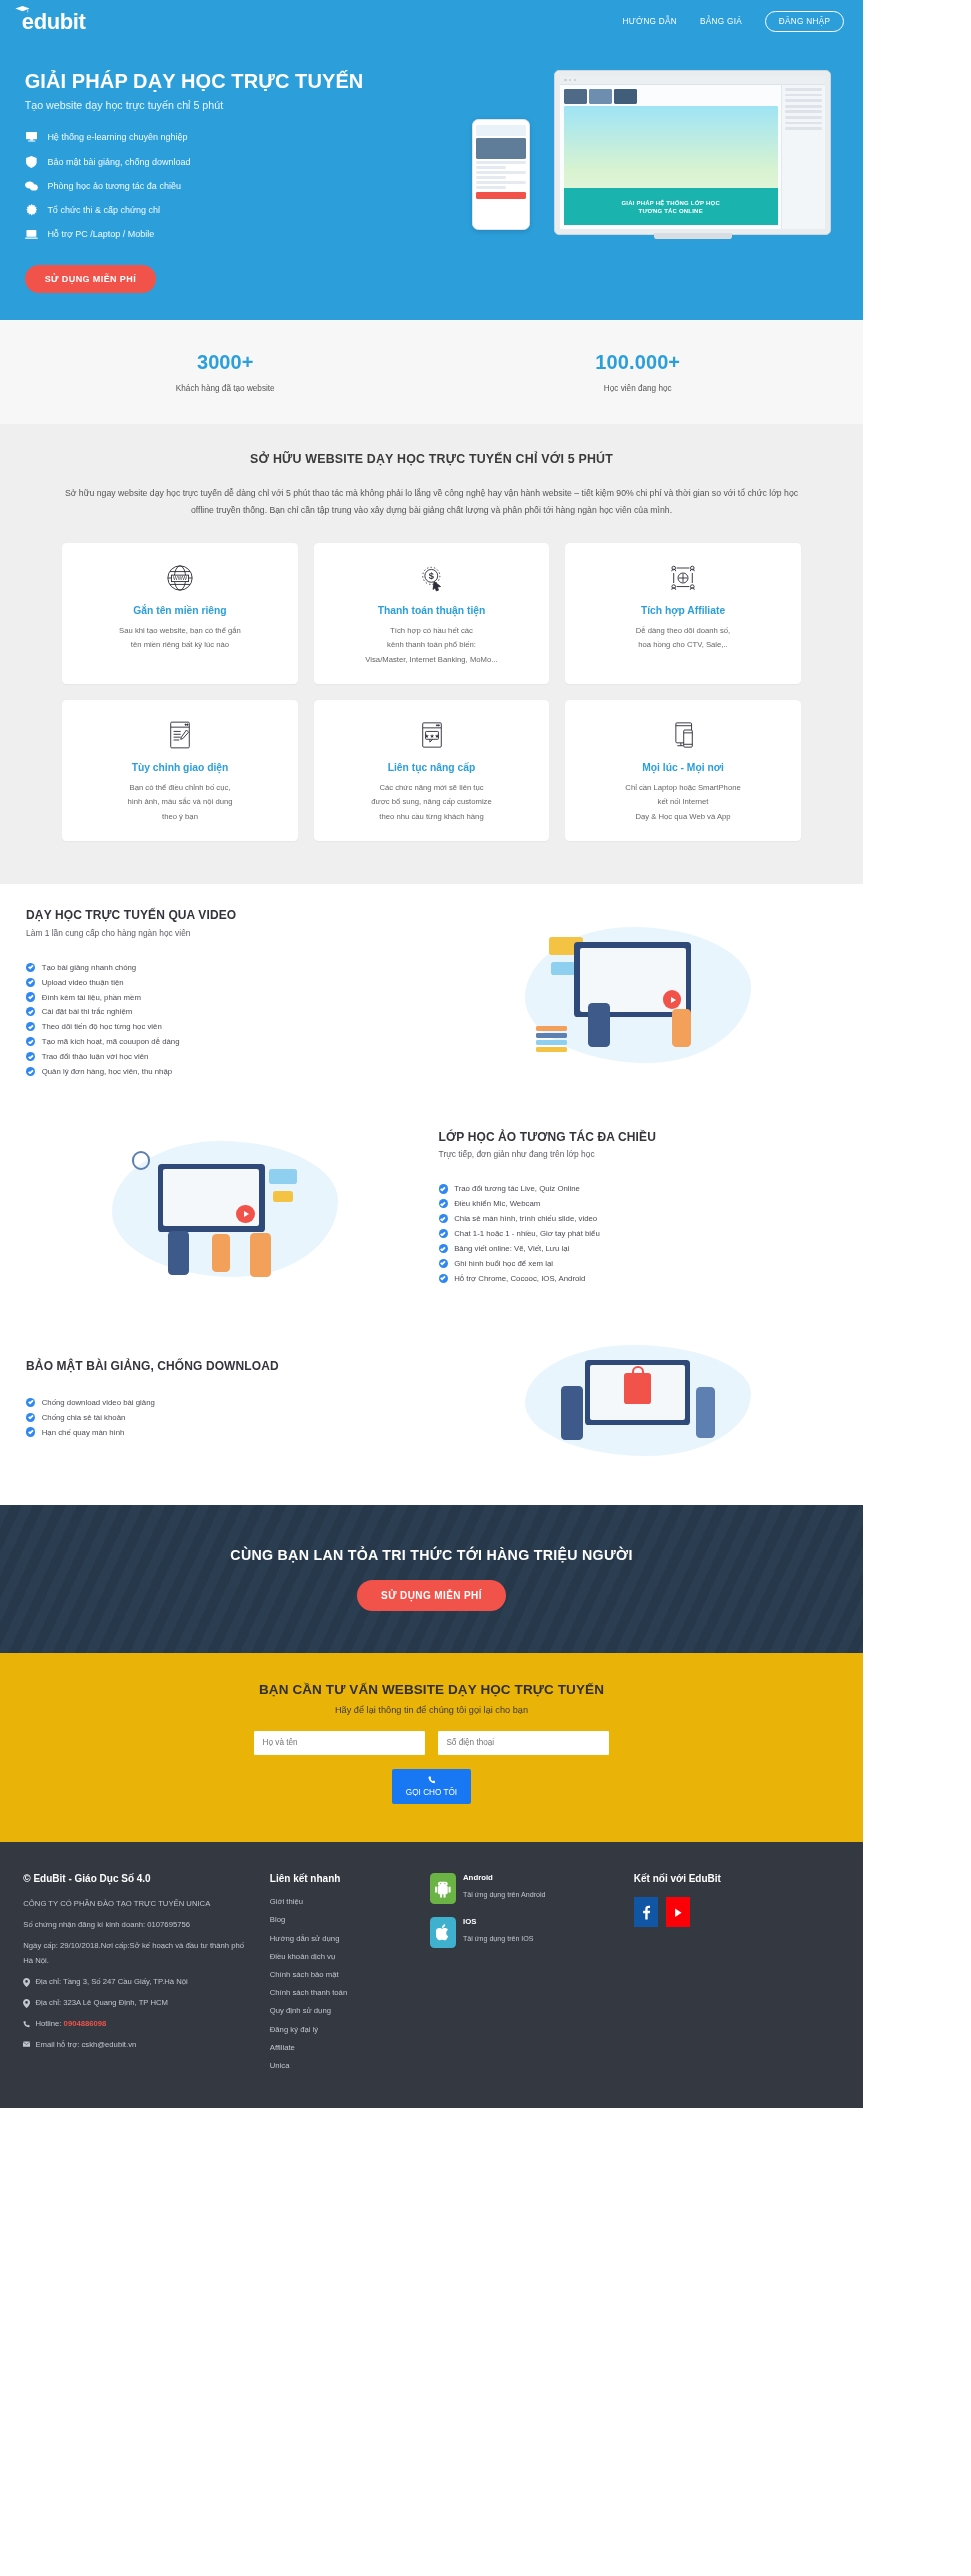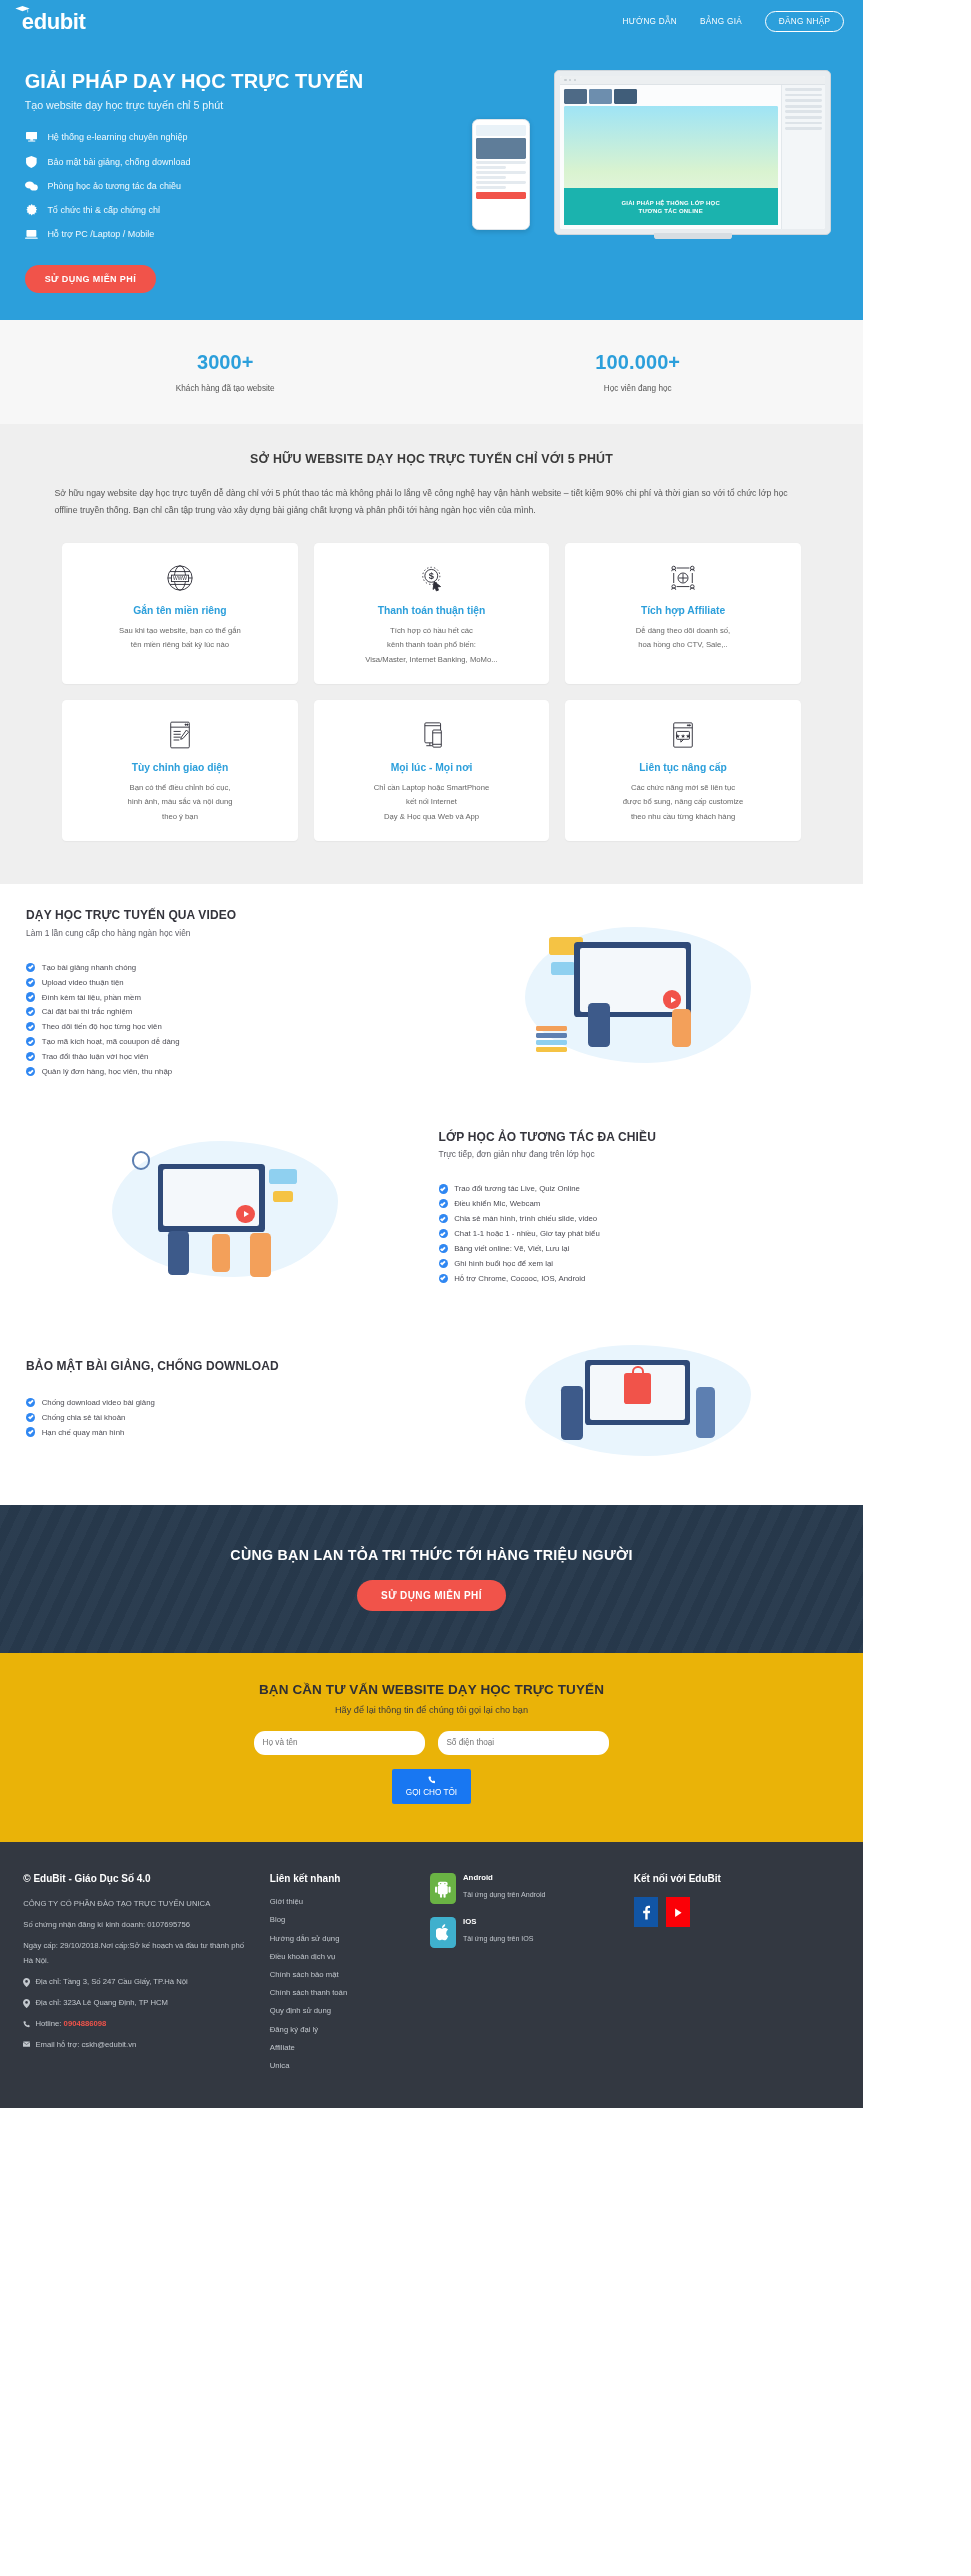--- a/index.html
+++ b/index.html
@@ -164,21 +164,21 @@
     text-align: center;
     font-size: 12.4px;
     font-weight: bold;
     color: #3a3a3a;
     letter-spacing: 0.2px;
     margin-bottom: 18.5px;
   }
   .sec-desc {
     max-width: 754px;
     margin: 0 auto;
-    text-align: left;
+    text-align: center;
     color: #555;
     font-size: 8.7px;
     line-height: 1.95;
   }
   .cards {
     max-width: 739px;
     margin: 24px auto 0;
     display: grid;
     grid-template-columns: repeat(3, 1fr);
     gap: 15.6px;
@@ -228,21 +228,21 @@
   }
   .cta h3 { color:#fff; font-size: 14.2px; font-weight: bold; letter-spacing:0.3px; }
   .cta .btn-free { margin-top: 0; padding: 10px 24px; font-size: 10px; }
 
   
   .contact { background: #eab308; padding: 28.4px 0 38px; text-align: center; }
   .contact h3 { font-size: 13.5px; font-weight: bold; color: #2f2f35; letter-spacing:0.1px; }
   .contact p { font-size: 9.2px; color: #3a3a40; margin-top: 8.5px; }
   .contact-form { margin-top: 15.6px; display:flex; justify-content:center; gap: 12.8px; }
   .contact-form input {
-    width: 171px; height: 24px; border: none; border-radius: 11px;
+    width: 171px; height: 24px; border: none; border-radius: 1px;
     padding: 0 8.5px; font-size: 8.2px; color:#444;
     font-family: "Liberation Sans", sans-serif;
   }
   .btn-call {
     margin-top: 14.2px; background:#1877f2; border:none; color:#fff;
     border-radius: 2.1px; padding: 7.1px 14.2px; font-size: 8.2px; cursor:pointer;
     display:inline-flex; align-items:center; gap:4.3px;
     font-family: "Liberation Sans", sans-serif;
     flex-direction: column;
   }
@@ -485,49 +485,49 @@
         </div>
         <h4>Tùy chỉnh giao diện</h4>
         <p style="white-space:pre-line">Bạn có thể điều chỉnh bố cục,
 hình ảnh, màu sắc và nội dung
 theo ý bạn</p>
       </div>
 
       <div class="card">
         <div class="cicon">
           <svg width="30" height="30" viewBox="0 0 42 42">
-              <rect x="11" y="4" width="22" height="28" rx="1.5"></rect>
-              <path d="M11 8h22"></path>
-              <rect x="22" y="14" width="12" height="24" rx="1.5" fill="#fff"></rect>
-              <path d="M22 18h12M22 34h12"></path>
-              <path d="M18 32v4M13 36h8"></path>
-            </svg>
-        </div>
-        <h4>Mọi lúc - Mọi nơi</h4>
-        <p style="white-space:pre-line">Chỉ cần Laptop hoặc SmartPhone
-kết nối Internet
-Dạy &amp; Học qua Web và App</p>
-      </div>
-
-      <div class="card">
-        <div class="cicon">
-          <svg width="30" height="30" viewBox="0 0 42 42">
               <rect x="8" y="4" width="26" height="34" rx="1.5"></rect>
               <path d="M8 11h26"></path>
               <circle cx="28" cy="7.5" r="0.9" fill="#2e2e38"></circle>
               <circle cx="30.5" cy="7.5" r="0.9" fill="#2e2e38"></circle>
               <rect x="12" y="16" width="18" height="11" rx="1"></rect>
               <path d="M18 27 L18 31 L22 27"></path>
               <text x="21" y="24.5" font-size="8" fill="#2e2e38" stroke="none" text-anchor="middle" font-family="Liberation Sans">★★★</text>
             </svg>
         </div>
         <h4>Liên tục nâng cấp</h4>
         <p style="white-space:pre-line">Các chức năng mới sẽ liên tục
 được bổ sung, nâng cấp customize
 theo nhu cầu từng khách hàng</p>
+      </div>
+
+      <div class="card">
+        <div class="cicon">
+          <svg width="30" height="30" viewBox="0 0 42 42">
+              <rect x="11" y="4" width="22" height="28" rx="1.5"></rect>
+              <path d="M11 8h22"></path>
+              <rect x="22" y="14" width="12" height="24" rx="1.5" fill="#fff"></rect>
+              <path d="M22 18h12M22 34h12"></path>
+              <path d="M18 32v4M13 36h8"></path>
+            </svg>
+        </div>
+        <h4>Mọi lúc - Mọi nơi</h4>
+        <p style="white-space:pre-line">Chỉ cần Laptop hoặc SmartPhone
+kết nối Internet
+Dạy &amp; Học qua Web và App</p>
       </div>
 
     </div>
   </section>
 
   <div class="fblock">
     <div class="fb-text">
       <h3 class="fb-h">DẠY HỌC TRỰC TUYẾN QUA VIDEO</h3>
       <div class="fb-s">Làm 1 lần cung cấp cho hàng ngàn học viên</div>
       <ul class="fb-list">

